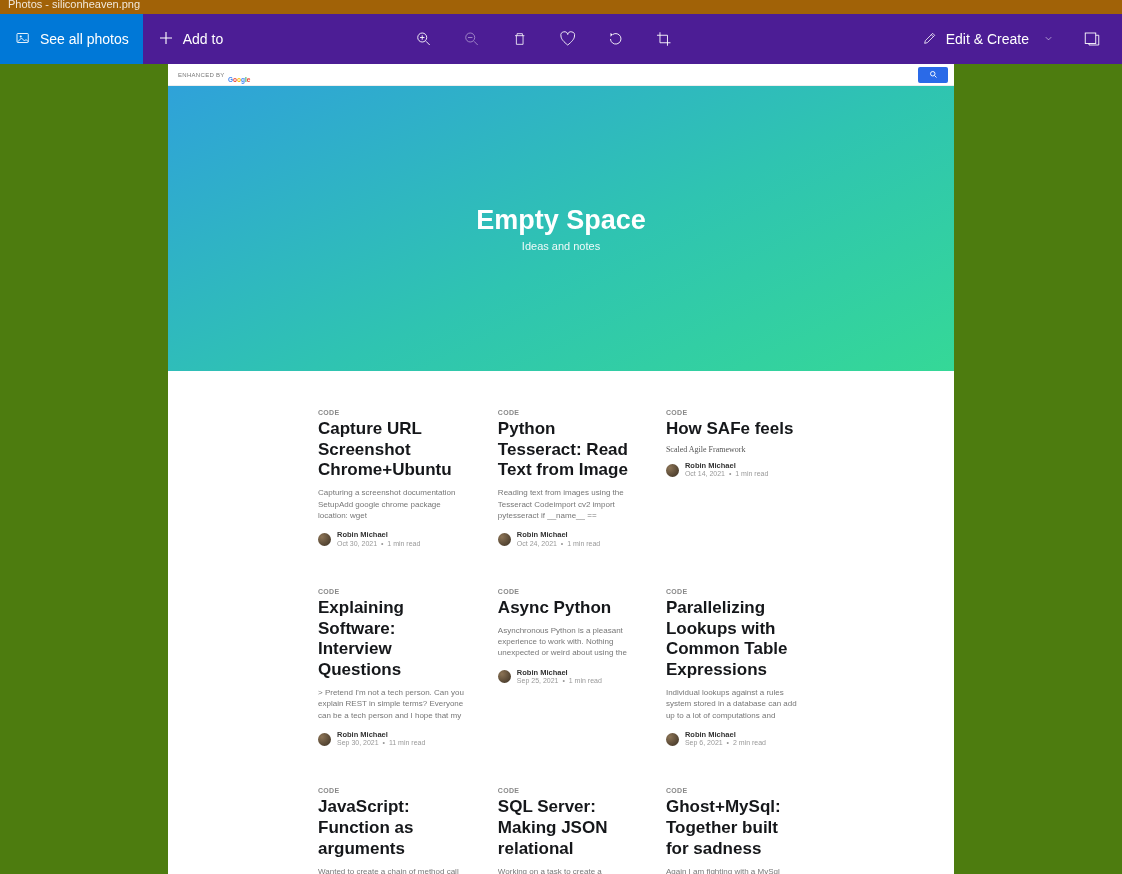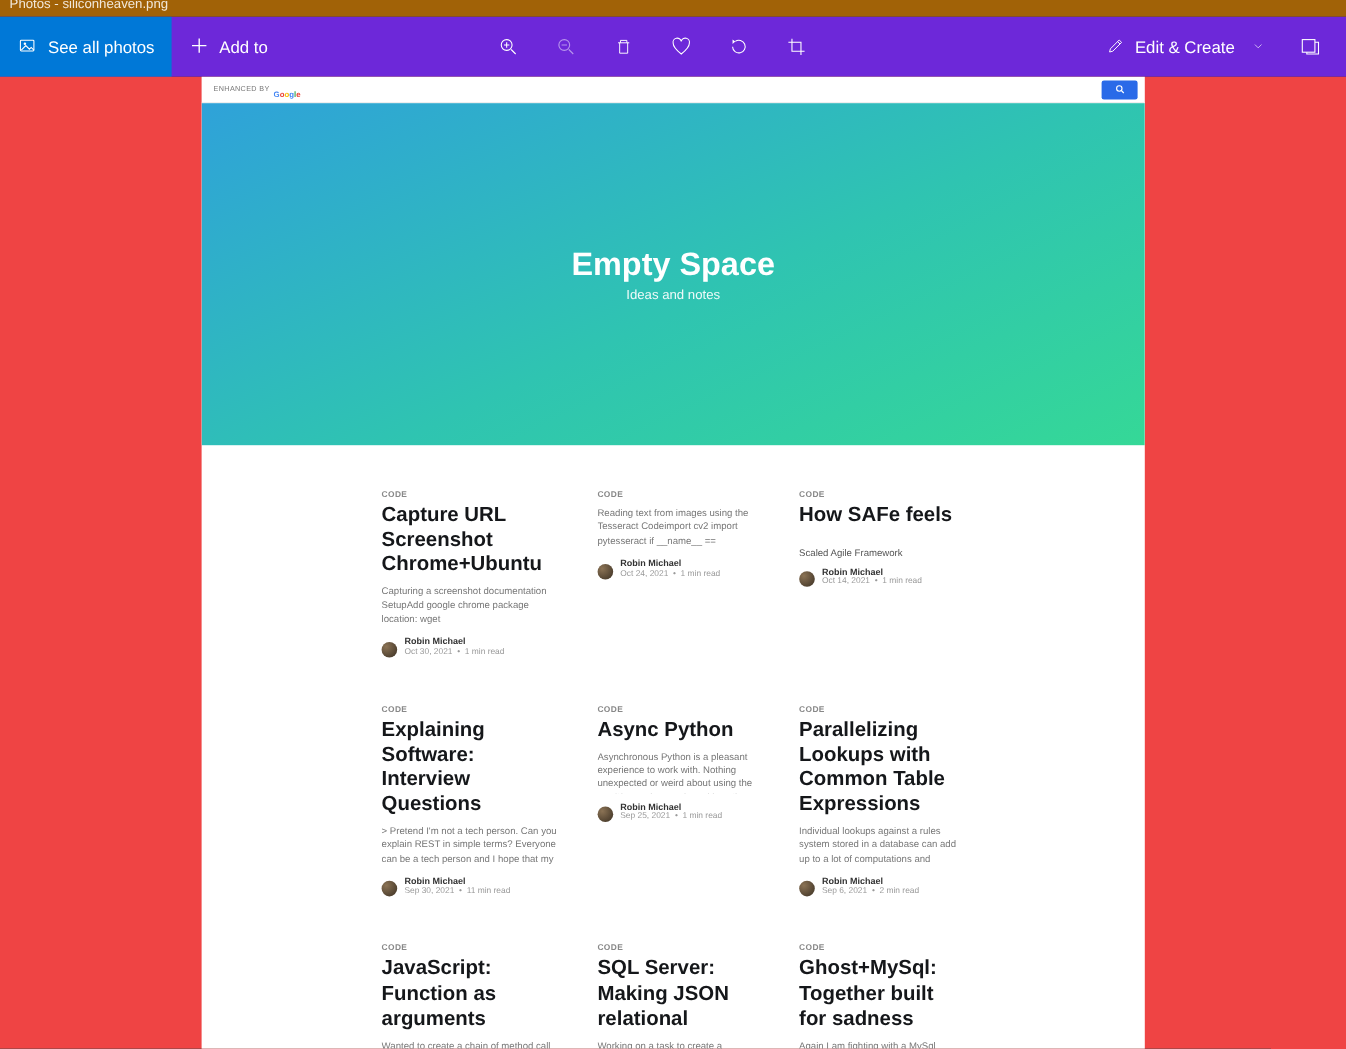--- a/index.html
+++ b/index.html
@@ -1,49 +1,49 @@
 <!DOCTYPE html>
 <html><head>
 <meta charset="utf-8">
 <style>
 * { margin: 0; padding: 0; box-sizing: border-box; }
 body { font-family: "Segoe UI", sans-serif; background: #222; width: 1122px; height: 874px; overflow: hidden; position: relative; }
 
 .title-bar { height: 14px; background: #a16207; color: #fff; font-size: 11px; padding-left: 8px; display: flex; align-items: flex-end; }
 .title-bar .txt { opacity: 0.85; position: relative; top: -4px; }
 
-.toolbar { height: 50px; background: #6d28d9; display: flex; align-items: center; color: #fff; position: relative; }
+.toolbar { height: 50px; background: #4c1d95; display: flex; align-items: center; color: #fff; position: relative; }
 .btn { display: flex; align-items: center; gap: 8px; padding: 0 14px; height: 50px; font-size: 14px; cursor: pointer; }
 .btn-primary { background: #0078d7; }
 .icon-box { width: 48px; height: 50px; display: flex; align-items: center; justify-content: center; cursor: pointer; }
 .toolbar svg { stroke: #fff; fill: none; stroke-width: 1.2; }
 .toolbar .plus svg { stroke-width: 1.5; }
 .center-icons { position: absolute; left: 50%; transform: translateX(-56%); display: flex; }
 .right-group { position: absolute; right: 18px; display: flex; align-items: center; gap: 12px; }
 .chev { margin-left: 6px; }
 
-.viewer { position: absolute; top: 64px; left: 0; right: 0; bottom: 0; display: flex; justify-content: center; background: #ef4444; }
+.viewer { position: absolute; top: 64px; left: 0; right: 0; bottom: 0; display: flex; justify-content: center; background: #4d7c0f; }
 .page { width: 786px; background: #fff; overflow: hidden; }
 
 .search-row { height: 22px; display: flex; align-items: center; border-bottom: 1px solid #eee; padding-left: 10px; }
 .enh { font-size: 6px; letter-spacing: 0.3px; color: #777; }
 .goog { margin-left: 3px; height: 8px; }
 .search-btn { width: 30px; height: 16px; background: #2a6ae8; margin-left: auto; margin-right: 6px; border-radius: 2px; display: flex; align-items: center; justify-content: center; }
 
 .hero { height: 285px; background: linear-gradient(155deg, #2fa2d9 0%, #2fc4b1 55%, #35d897 100%); display: flex; flex-direction: column; align-items: center; justify-content: center; color: #fff; }
 .hero h1 { font-size: 27px; font-weight: 600; }
 .hero p { font-size: 11px; margin-top: 4px; opacity: 0.92; }
 
 .grid { display: grid; grid-template-columns: repeat(3, 1fr); gap: 40px 30px; padding: 38px 150px 20px 150px; font-size: 0; color: #222; }
 .card { }
 .cat { font-size: 7px; font-weight: 600; letter-spacing: 0.3px; color: #888; }
 .card h2 { font-size: 17px; font-weight: 700; line-height: 1.22; margin-top: 3px; color: #15171a; }
-.sub { font-size: 8px; color: #555; margin-top: 16px; }
+.sub { font-size: 8px; color: #555; margin-top: 5px; font-family: Liberation Serif, serif; }
 .exc { font-size: 8px; color: #777; margin-top: 6px; line-height: 1.42; max-height: 36px; overflow: hidden; }
-.meta { display: flex; align-items: flex-end; margin-top: 8px; gap: 6px; }
+.meta { display: flex; align-items: center; margin-top: 8px; gap: 6px; }
 .avatar { width: 13px; height: 13px; border-radius: 50%; background: radial-gradient(circle at 30% 30%, #8b7355, #3a2f22); flex-shrink: 0; }
 .mtext { display: flex; flex-direction: column; line-height: 1.15; }
 .author { font-size: 7.5px; font-weight: 600; color: #333; }
 .date { font-size: 7px; color: #999; }
 </style>
 </head>
 <body>
 
 <div class="title-bar">
   <span class="txt">Photos - siliconheaven.png</span>
@@ -159,20 +159,21 @@
           <div class="meta">
             <div class="avatar"></div>
             <div class="mtext">
               <span class="author">Robin Michael</span>
               <span class="date">Oct 30, 2021 &nbsp;•&nbsp; 1 min read</span>
             </div>
           </div>
         </div>
         <div class="card">
           <div class="cat">CODE</div>
+          <h2>Python Tesseract: Read Text from Image</h2>
           <div class="exc">Reading text from images using the Tesseract Codeimport cv2 import pytesseract if __name__ == '__main__': # setup the path for the tesserac...</div>
           <div class="meta">
             <div class="avatar"></div>
             <div class="mtext">
               <span class="author">Robin Michael</span>
               <span class="date">Oct 24, 2021 &nbsp;•&nbsp; 1 min read</span>
             </div>
           </div>
         </div>
         <div class="card">

